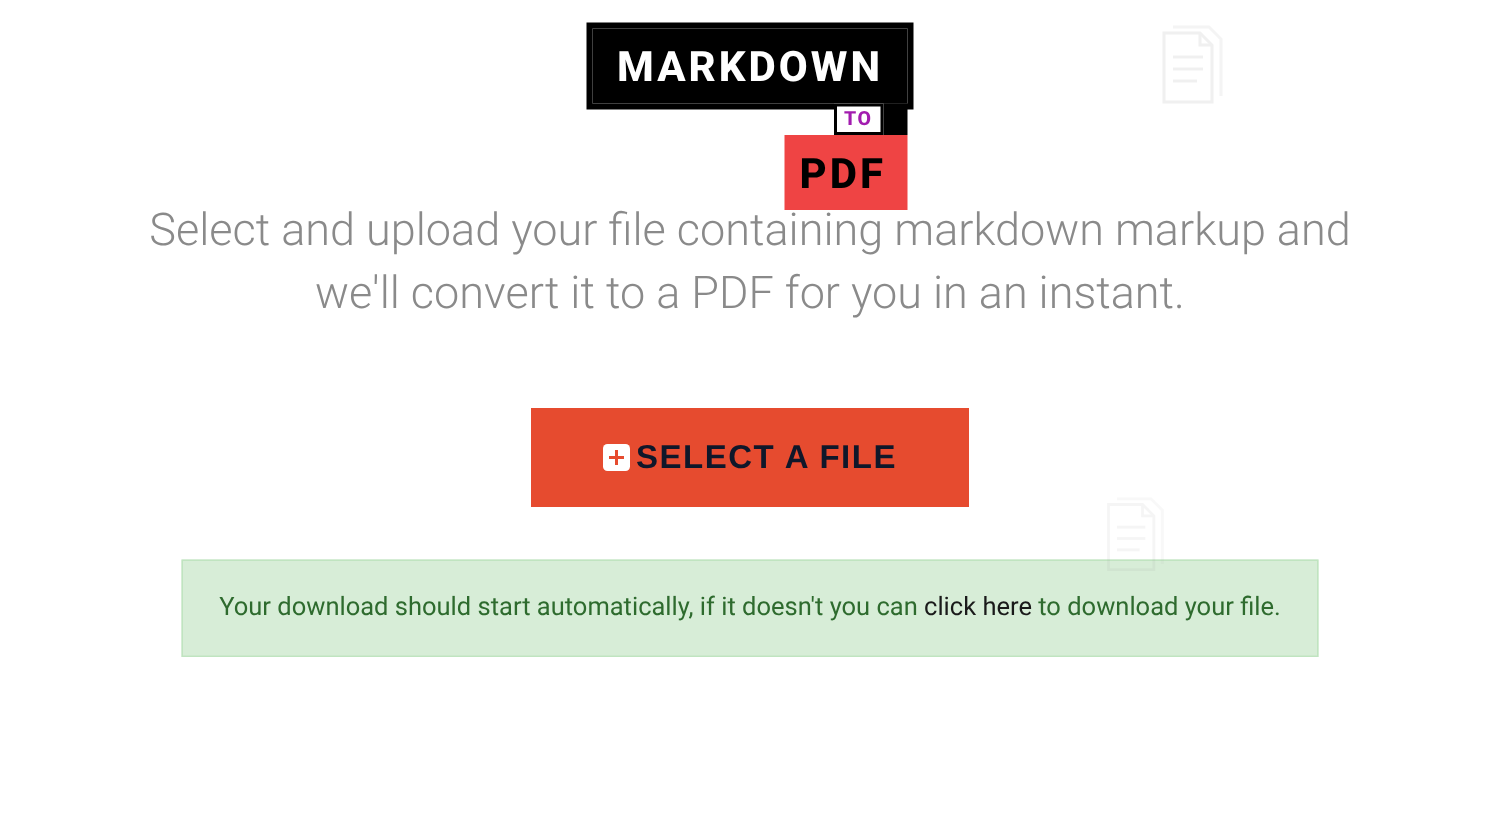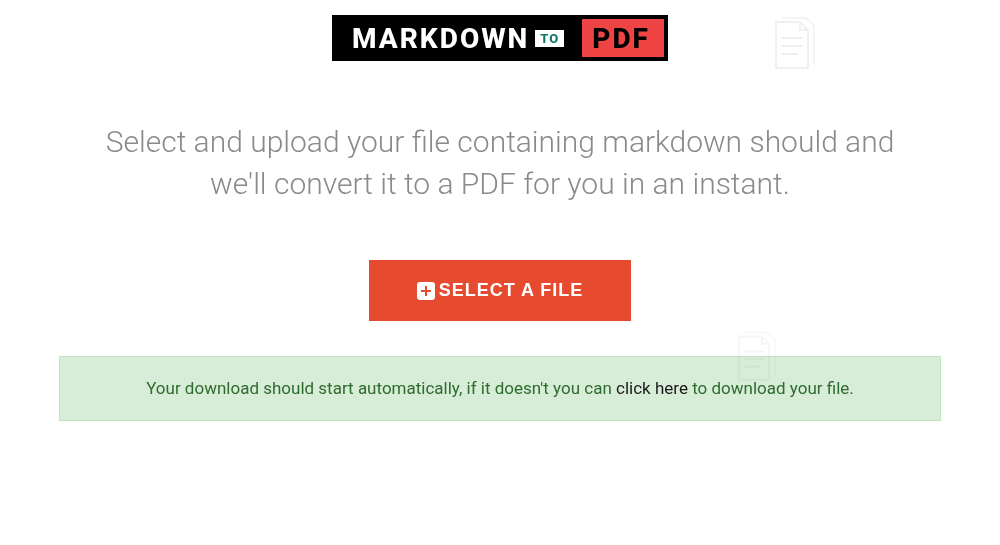--- a/index.html
+++ b/index.html
@@ -20,37 +20,38 @@
       height: 100%;
       display: flex;
       flex-direction: column;
       align-items: center;
       padding-top: 15px;
     }
     .logo {
       display: flex;
       align-items: flex-end;
       border: 4px solid #000;
-      height: 46px;
+      height: 58px;
       margin-bottom: 60px;
+      flex-direction: column;
     }
     .logo-left {
       background: #000;
       color: #fff;
       font-weight: 800;
       font-size: 28px;
       letter-spacing: 2px;
       padding: 10px 16px;
       height: 100%;
       display: flex;
       align-items: center;
     }
     .logo-to {
       background: #fff;
-      color: #0f766e;
+      color: #a21caf;
       border: 2px solid #000;
       font-weight: 800;
       font-size: 13px;
       letter-spacing: 1px;
       padding: 1px 5px;
       margin-left: -12px;
       margin-right: 10px;
       z-index: 2;
       position: relative;
     }
@@ -88,24 +89,24 @@
       color: #8a8a8a;
       font-size: 30px;
       font-weight: 300;
       text-align: center;
       line-height: 1.4;
       max-width: 850px;
       margin-bottom: 55px;
     }
     .select-button {
       background: #e64b2f;
-      color: #ffffff;
+      color: #0f172a;
       border: none;
       padding: 20px 48px;
-      font-size: 18px;
+      font-size: 22px;
       font-weight: 700;
       letter-spacing: 1px;
       cursor: pointer;
       display: flex;
       align-items: center;
       gap: 4px;
       margin-bottom: 35px;
     }
     .plus-icon {
       width: 18px;
@@ -129,21 +130,21 @@
     }
     .plus-icon::after {
       width: 2px;
       height: 10px;
       top: 4px;
       left: 8px;
     }
     .alert-box {
       background: #d7edd7;
       border: 1px solid #c0e4c0;
-      width: 882px;
+      width: 758px;
       padding: 18px 24px;
       text-align: center;
       color: #2e6b2e;
       font-size: 17px;
       line-height: 1.6;
       margin-bottom: 22px;
     }
     .alert-line1-pre,
     .alert-line1-post {
       font-weight: 400;
@@ -191,21 +192,21 @@
   </span>
 
   <div class="logo">
     <span class="logo-left">MARKDOWN</span>
     <span class="logo-to-wrap">
       <span class="logo-to">TO</span>
     </span>
     <span class="logo-right">PDF</span>
   </div>
 
-  <p class="description">Select and upload your file containing markdown should and we'll convert it to a PDF for you in an instant.</p>
+  <p class="description">Select and upload your file containing markdown markup and we'll convert it to a PDF for you in an instant.</p>
 
   <button class="select-button">
     <span class="plus-icon"></span>
     <span>SELECT A FILE</span>
   </button>
 
   <div class="alert-box">
     <span class="alert-line1">
       <span class="alert-line1-pre">Your download should start automatically, if it doesn't you can </span><a class="alert-line1-link">click here</a><span class="alert-line1-post"> to download your file.</span>
     </span>

